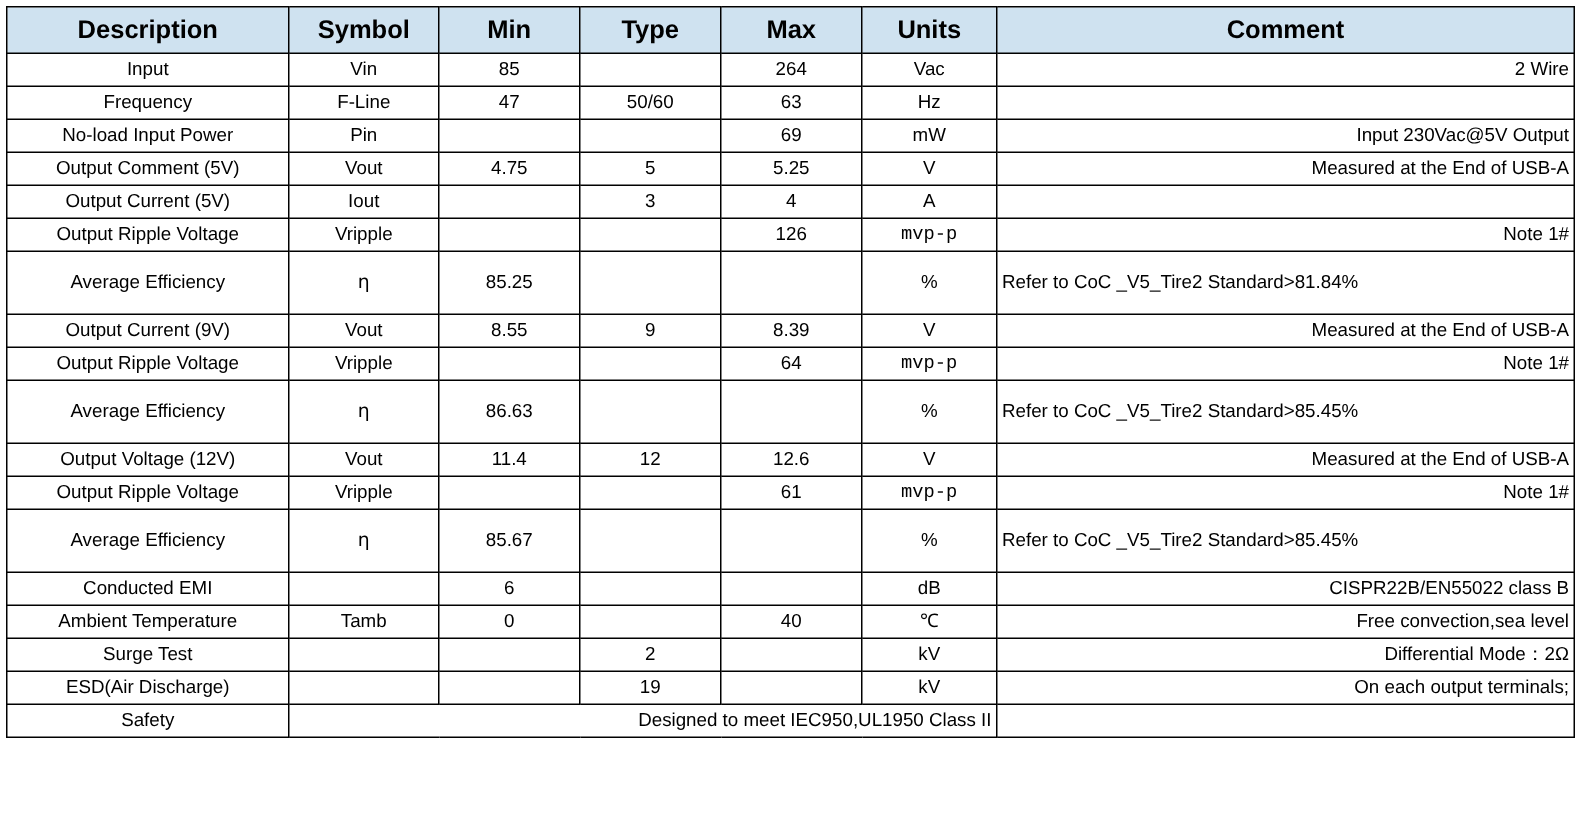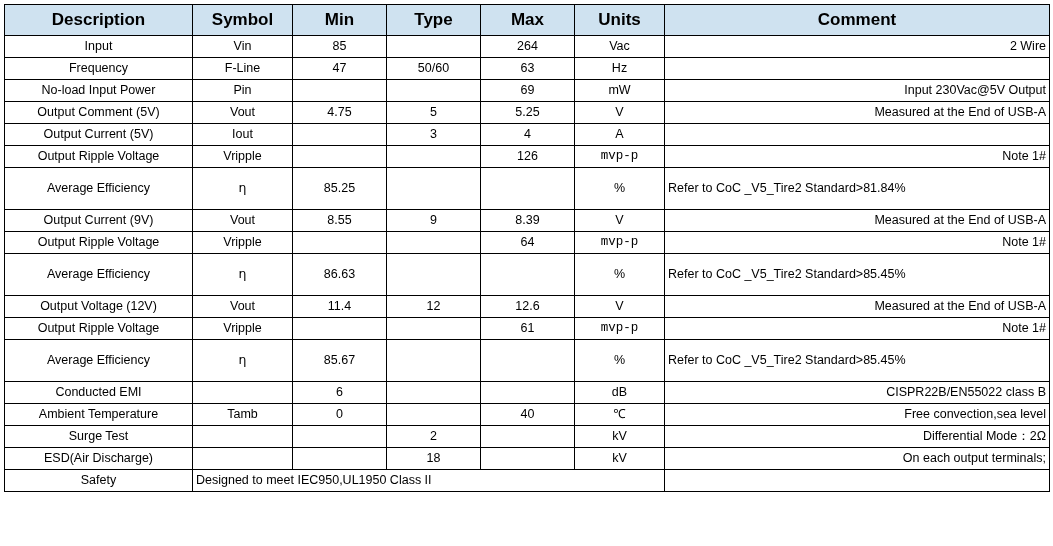--- a/index.html
+++ b/index.html
@@ -73,21 +73,21 @@
     vertical-align: bottom;
     margin-left: 40px;
   }
   td.com-bottom .line {
     display: block;
     font-size: 12.5px;
     white-space: nowrap;
   }
 
   .merged-center {
-    text-align: left;
+    text-align: right;
     font-size: 13.5px;
   }
   .footnote {
     position: relative;
     margin-left: 4px;
     margin-top: 7px;
     width: 1045px;
     height: 26px;
     font-size: 13px;
     white-space: nowrap;
@@ -267,21 +267,21 @@
           <td class="ctr"></td>
           <td class="ctr">2</td>
           <td class="ctr"></td>
           <td class="ctr">kV</td>
           <td class="com">Differential Mode：2Ω</td>
         </tr>
         <tr class="r-norm">
           <td class="desc">ESD(Air Discharge)</td>
           <td class="ctr"></td>
           <td class="ctr"></td>
-          <td class="ctr">18</td>
+          <td class="ctr">19</td>
           <td class="ctr"></td>
           <td class="ctr">kV</td>
           <td class="com">On each output terminals;</td>
         </tr>
         <tr class="r-norm">
           <td class="desc">Safety</td>
           <td class="merged-center" colspan="5">Designed to meet IEC950,UL1950 Class II</td>
           <td class="com"></td>
         </tr>
       </tbody>

